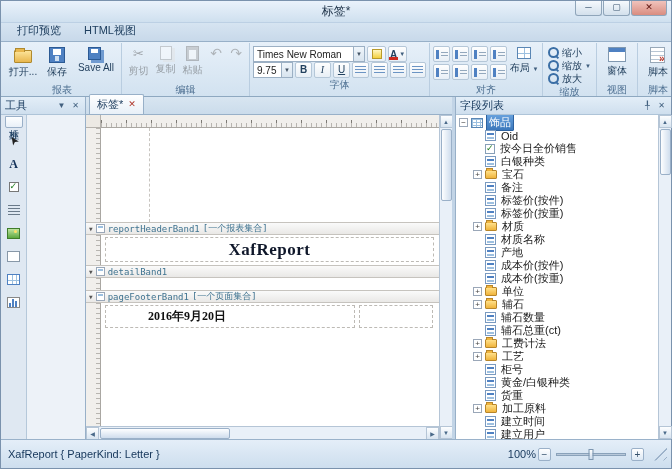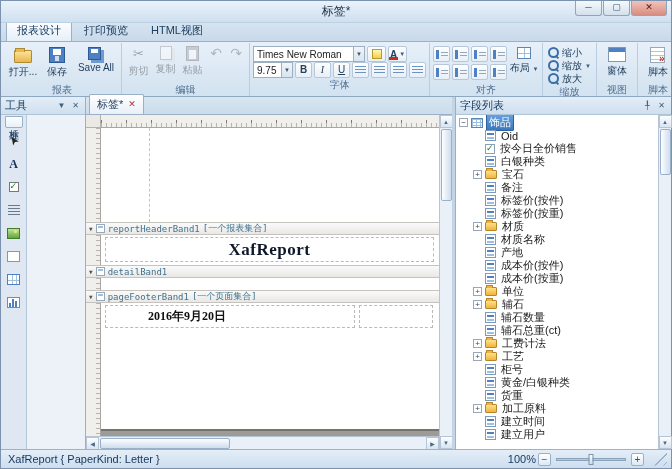--- a/index.html
+++ b/index.html
@@ -154,21 +154,21 @@
   .fico.field { width: 11px; height: 11px; border: 1px solid #7a9ac0; background-color: #fff; background-image: linear-gradient(#4f81c2, #4f81c2), linear-gradient(#9ec0e0, #9ec0e0); background-size: 7px 2px, 7px 2px; background-position: 1px 2px, 1px 6px; background-repeat: no-repeat; }
   .fico.roottbl { width: 12px; height: 10px; border: 1px solid #5a86b4; background-color: #fff; background-image: repeating-linear-gradient(to right, #9cc0e0 0 1px, transparent 1px 4px), repeating-linear-gradient(to bottom, #9cc0e0 0 1px, transparent 1px 3px); }
   .cb { width: 10px; height: 10px; border: 1px solid #88a0b8; background: #fff; position: relative; flex: none; }
   .cb.on::after { content: "✓"; position: absolute; left: 0; top: -2px; font-size: 9px; color: #1d7a1d; }
   .tlabel { padding: 0 2px; }
   .trow.sel .tlabel { background: linear-gradient(#66a0dc, #3c78bc); color: #fff; border: 1px solid #2d62a0; border-radius: 1px; }
   .tscroll { width: 13px; background: #e9f0f8; border-left: 1px solid #b5c5d6; display: flex; flex-direction: column; align-items: center; flex: none; }
   .tthumb { width: 11px; height: 46px; margin-top: 1px; background: linear-gradient(90deg, #fdfeff, #cfdded); border: 1px solid #9ab0c8; border-radius: 2px; flex: none; }
 
   
-  .statusbar { height: 19px; background: linear-gradient(#e4eef8, #cddeee); border-top: 1px solid #9ab2ca; display: flex; align-items: center; padding: 0 4px 0 7px; color: #15365a; flex: none; }
+  .statusbar { height: 29px; background: linear-gradient(#e4eef8, #cddeee); border-top: 1px solid #9ab2ca; display: flex; align-items: center; padding: 0 4px 0 7px; color: #15365a; flex: none; }
   .spacer { flex: 1; }
   .zbtn { width: 13px; height: 13px; text-align: center; line-height: 11px; border: 1px solid #9ab0c8; background: linear-gradient(#fff, #dce8f4); border-radius: 2px; font-size: 10px; color: #35506b; margin: 0 2px; }
   .ztrack { width: 70px; height: 3px; background: #b8c8da; border: 1px solid #8aa2ba; margin: 0 3px; position: relative; }
   .zthumb { position: absolute; left: 50%; top: -5px; width: 5px; height: 11px; background: linear-gradient(#fefefe, #cddcec); border: 1px solid #7d96b0; transform: translateX(-50%); }
   .grip { width: 13px; height: 13px; margin-left: 8px; background: repeating-linear-gradient(135deg, transparent 0 3px, #9ab0c8 3px 4px, transparent 4px 6px); clip-path: polygon(100% 0, 100% 100%, 0 100%); }
 </style>
 </head>
 <body>
 
 <div class="win">
@@ -176,21 +176,20 @@
   <div class="titlebar">
     <span class="title">标签*</span>
     <div class="winbtns">
       <div class="wbtn">─</div>
       <div class="wbtn">▢</div>
       <div class="wbtn close">✕</div>
     </div>
   </div>
 
   <div class="rtabs">
-    <div class="rtab active">报表设计</div>
     <div class="rtab">打印预览</div>
     <div class="rtab">HTML视图</div>
   </div>
 
   <div class="ribbon">
 
     <div class="rgroup">
       <div class="rbody">
         <div class="bigbtn">
           <span class="ic ic-open"></span>

